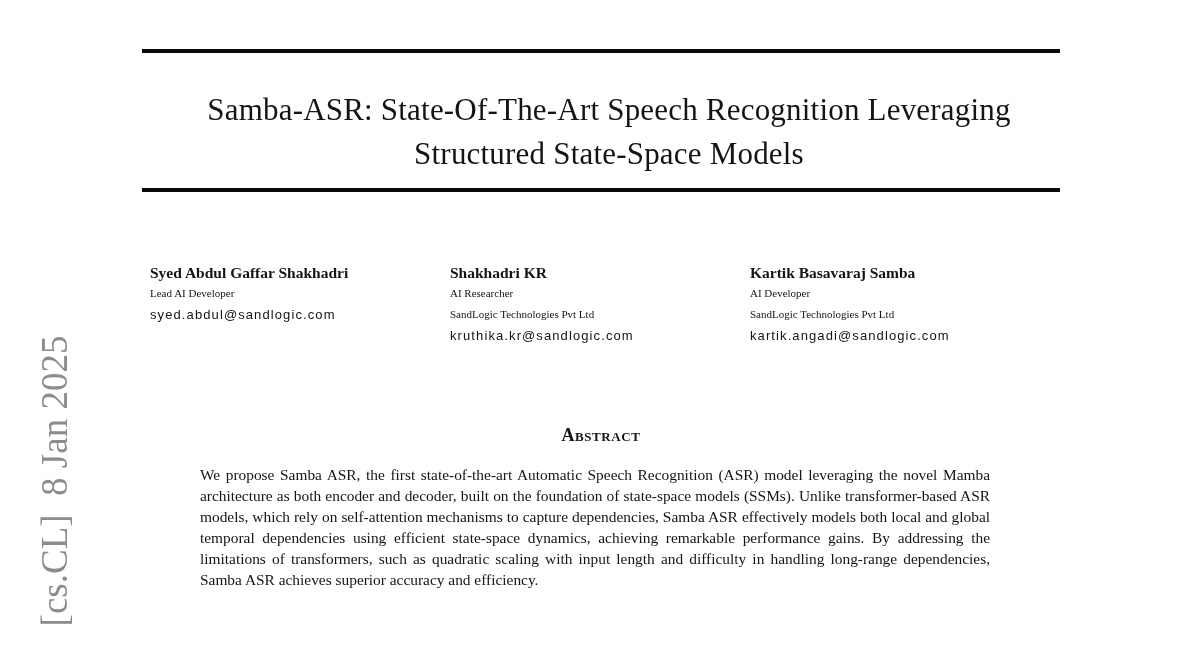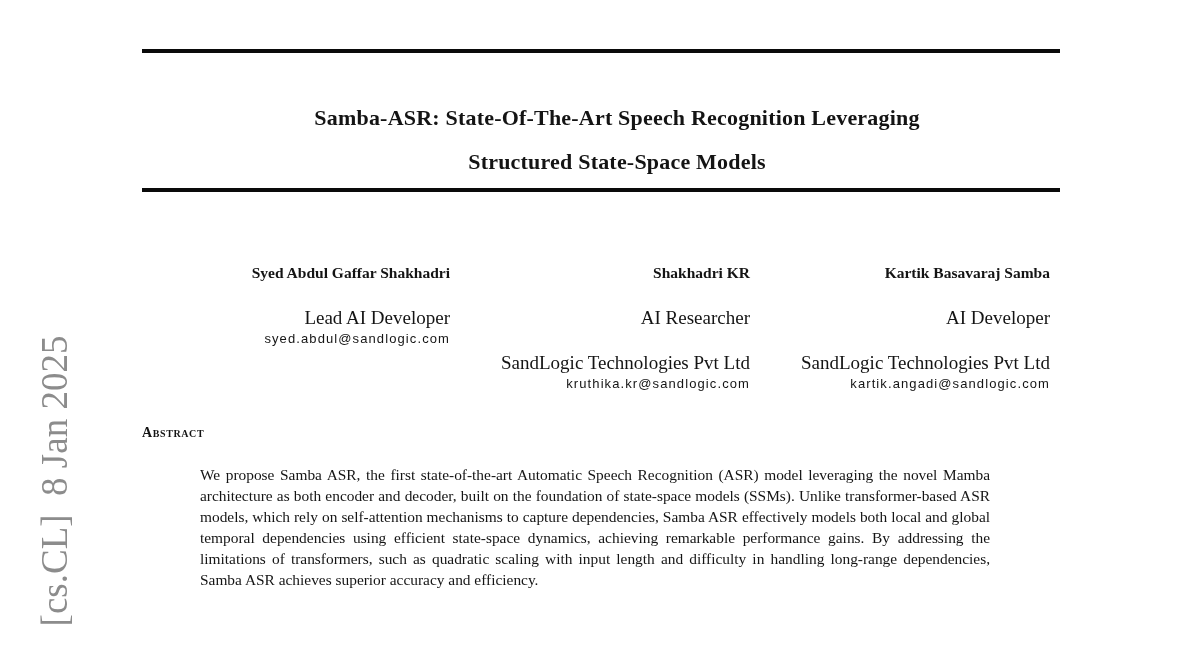--- a/index.html
+++ b/index.html
@@ -42,67 +42,67 @@
   }
   .rule-top { top: 49px; }
   .rule-bottom { top: 188px; }
 
   
   .title {
     position: absolute;
     left: 142px;
     top: 80px;
     width: 918px;
-    margin: 16px;
-    font-size: 22px;
-    font-weight: bold;
+    margin: 8px;
+    font-size: 31px;
+    font-weight: normal;
     line-height: 44px;
     text-align: center;
     letter-spacing: 0.2px;
   }
   .title-line { display: block; }
 
   
   .authors {
     position: absolute;
     left: 150px;
     top: 262px;
     width: 900px;
     display: flex;
     flex-direction: row;
   }
   .author {
     flex: 1 1 0;
-    text-align: right;
+    text-align: left;
   }
   .author-name {
     font-size: 15.5px;
     font-weight: bold;
     line-height: 21px;
   }
   .author-role, .author-affiliation {
-    font-size: 19px;
+    font-size: 11px;
     line-height: 21px;
-    margin-top: 24px;
   }
   .author-email {
     font-family: Liberation Sans, sans-serif;
     font-size: 13px;
     letter-spacing: 1.1px;
     line-height: 22px;
     white-space: nowrap;
   }
 
   
   .abstract-heading {
     position: absolute;
     left: 142px;
     top: 425px;
     width: 918px;
-    font-size: 14px;
+    text-align: center;
+    font-size: 18px;
     font-weight: bold;
     font-variant: small-caps;
     letter-spacing: 0.6px;
   }
   .abstract {
     position: absolute;
     left: 200px;
     top: 456px;
     width: 790px;
     font-size: 15.4px;

